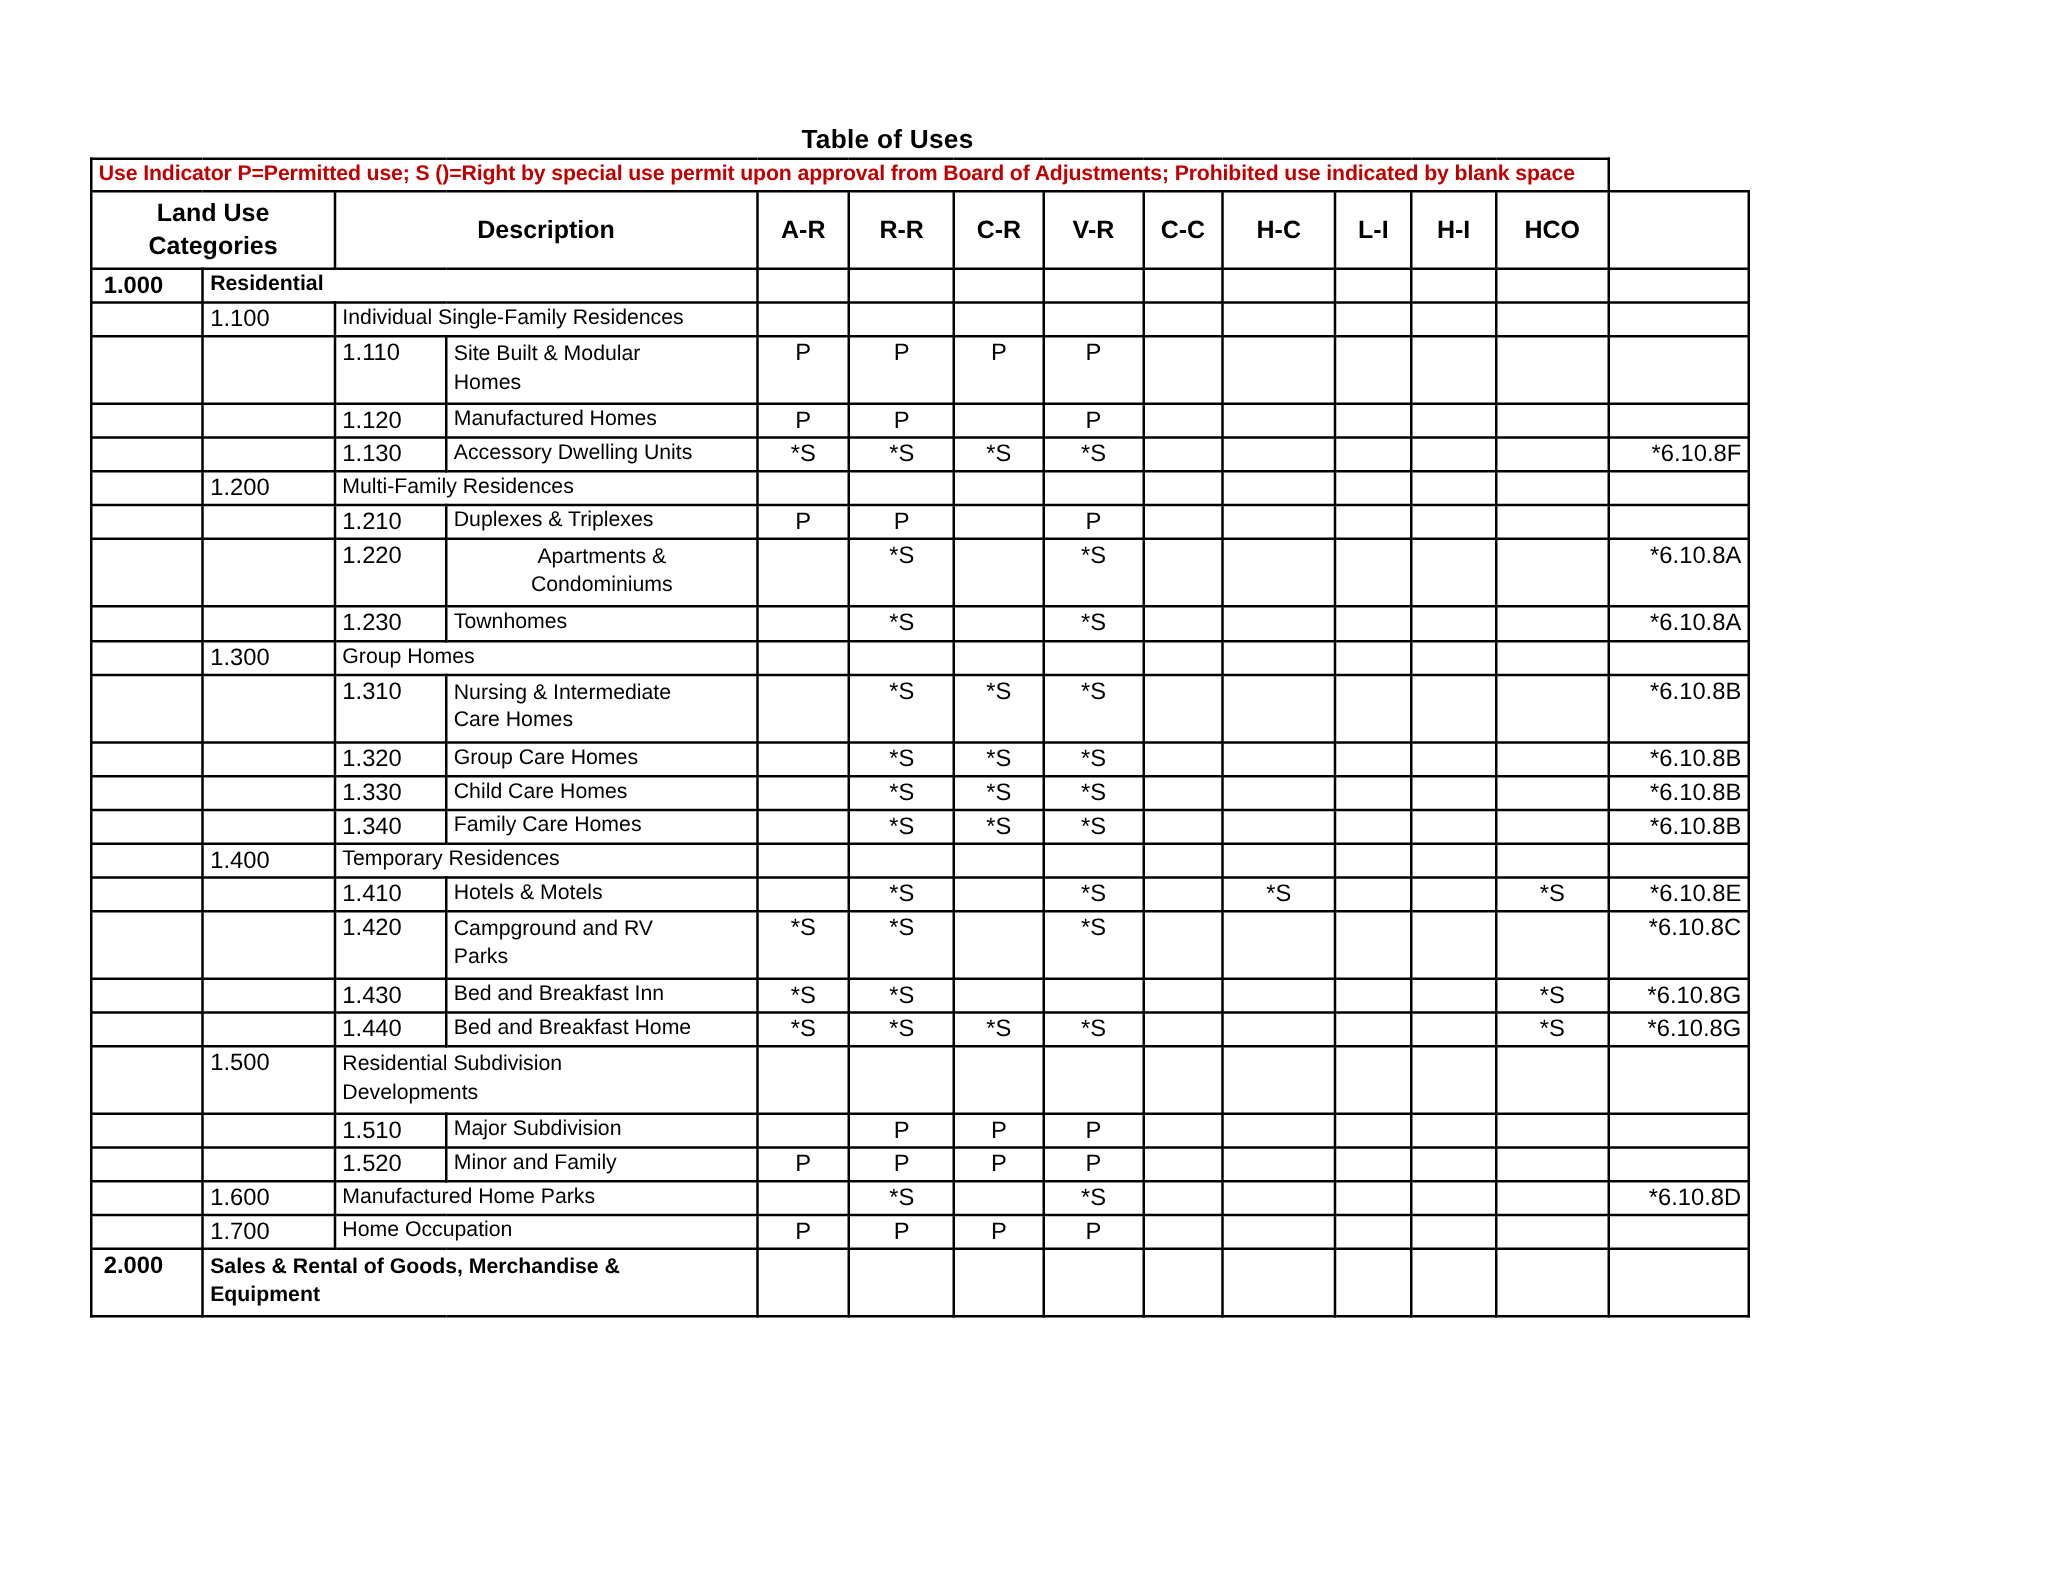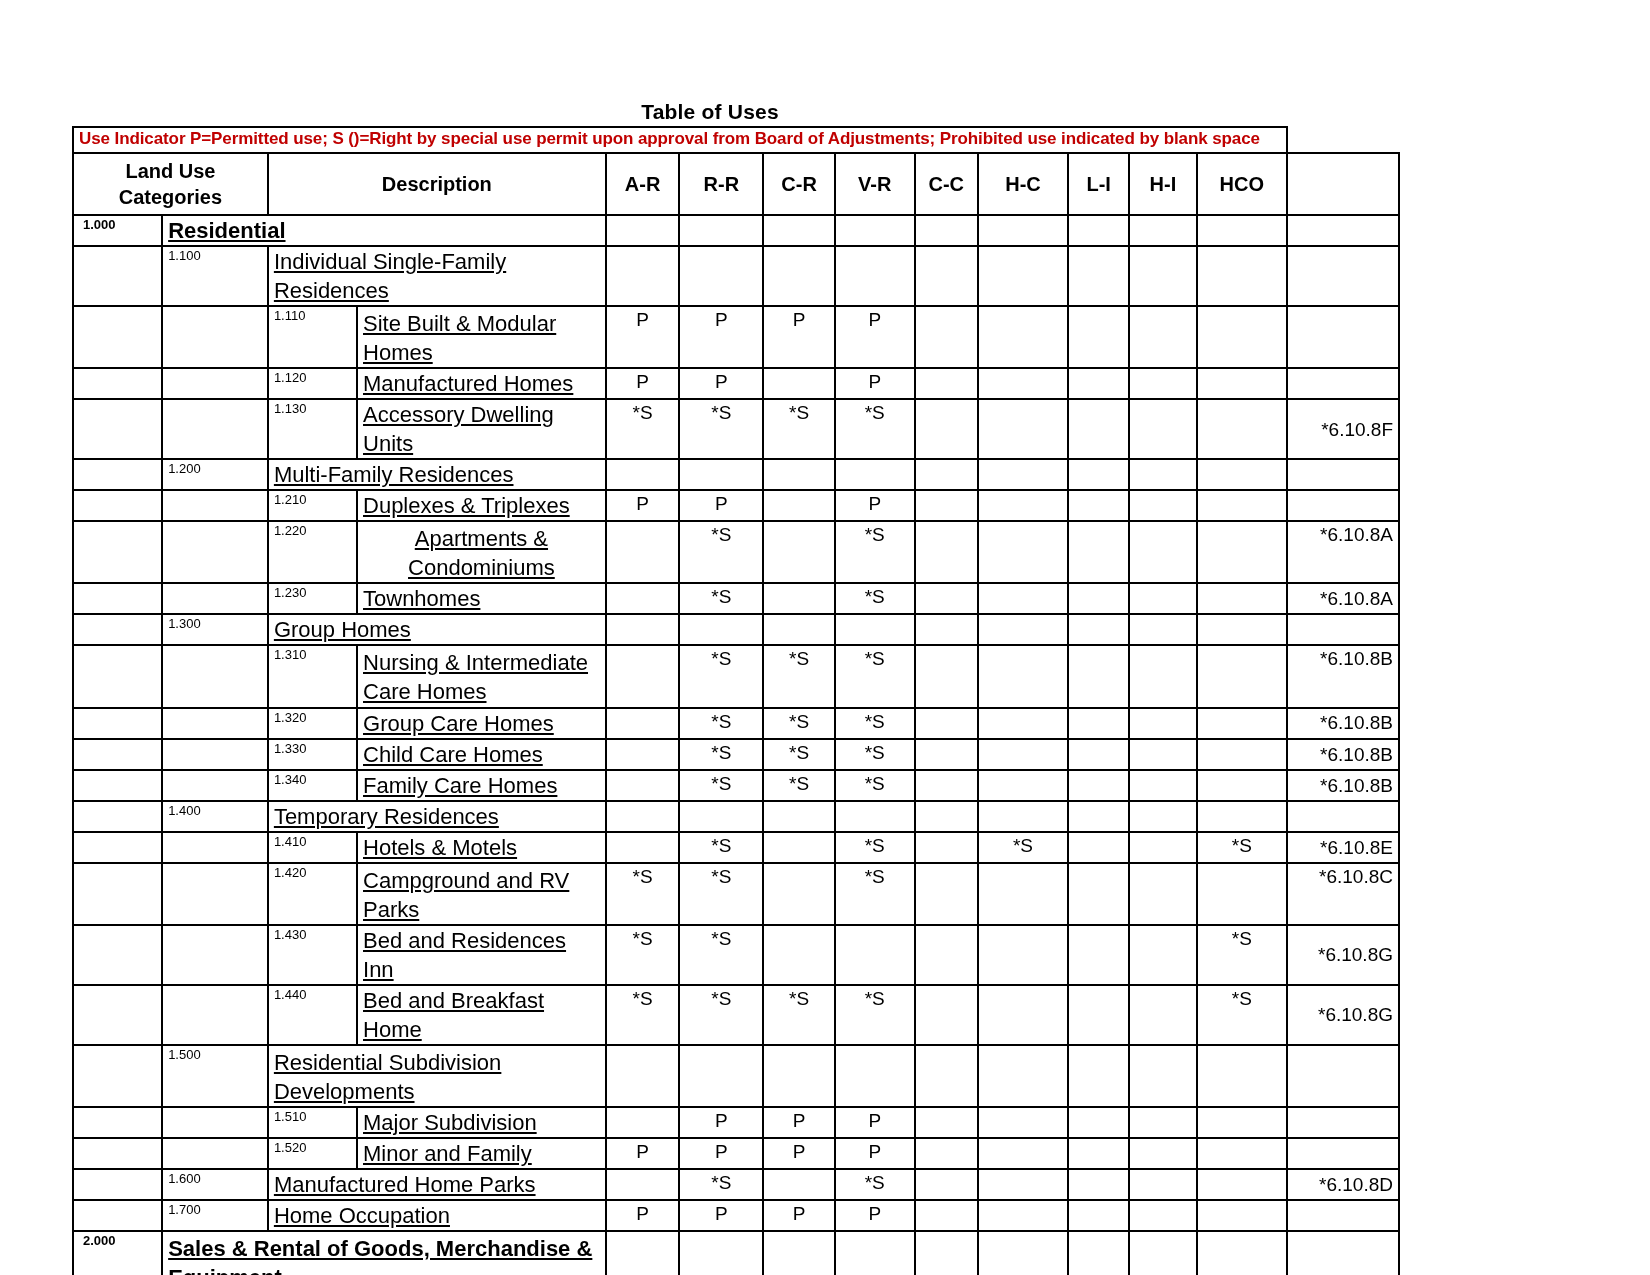--- a/index.html
+++ b/index.html
@@ -75,26 +75,26 @@
     vertical-align: top;
     padding-top: 4px;
     font-size: 19.5px;
     line-height: 1.28;
   }
   td.hdr-blankend { border-top: 2px solid #000; }
 
   
   td.num {
     text-align: left;
-    font-size: 13px;
+    font-size: 19px;
     padding-left: 10px;
     white-space: nowrap;
   }
   td.num.lvl1 { font-weight: bold; padding-left: 9px; }
-  td.desc { text-align: left; font-size: 22px; padding-left: 9px; text-decoration: underline; }
+  td.desc { text-align: left; font-size: 17px; padding-left: 9px; }
   td.desc.lvl1 { font-weight: bold; }
   td.mark {
     text-align: center;
     font-size: 19px;
     vertical-align: middle;
   }
   td.note {
     text-align: right;
     font-size: 19px;
     vertical-align: bottom;
@@ -431,21 +431,21 @@
             <td class="mark tall2"></td>
             <td class="mark tall2"></td>
             <td class="mark tall2"></td>
             <td class="mark tall2"></td>
             <td class="note tall2">*6.10.8C</td>
           </tr>
           <tr>
             <td class="grey-light"></td>
             <td class="grey-light"></td>
             <td class="num v-mid">1.430</td>
-            <td class="desc v-mid" colspan="1">Bed and Residences Inn</td>
+            <td class="desc v-mid" colspan="1">Bed and Breakfast Inn</td>
             <td class="mark">*S</td>
             <td class="mark">*S</td>
             <td class="mark"></td>
             <td class="mark"></td>
             <td class="mark"></td>
             <td class="mark"></td>
             <td class="mark"></td>
             <td class="mark"></td>
             <td class="mark">*S</td>
             <td class="note mid">*6.10.8G</td>

